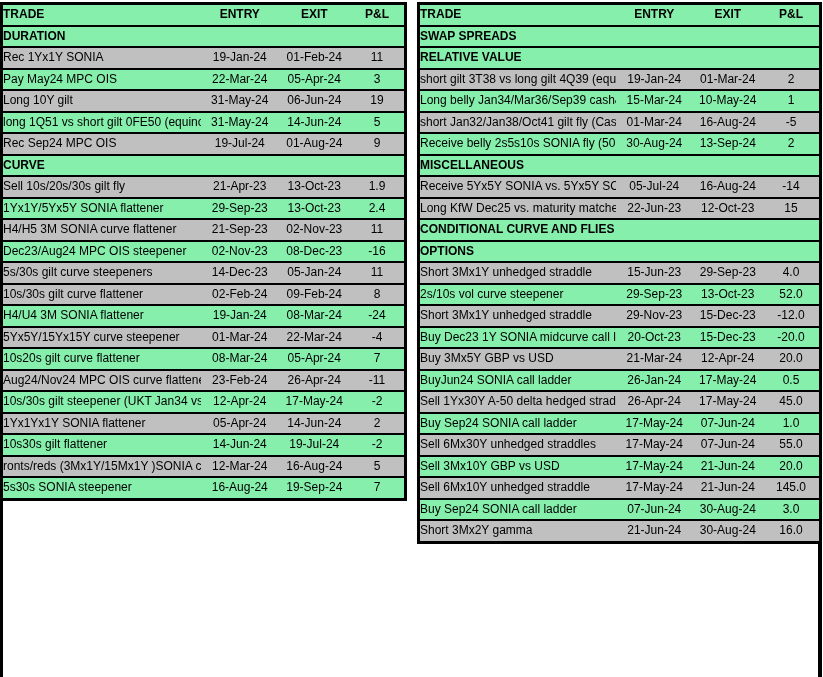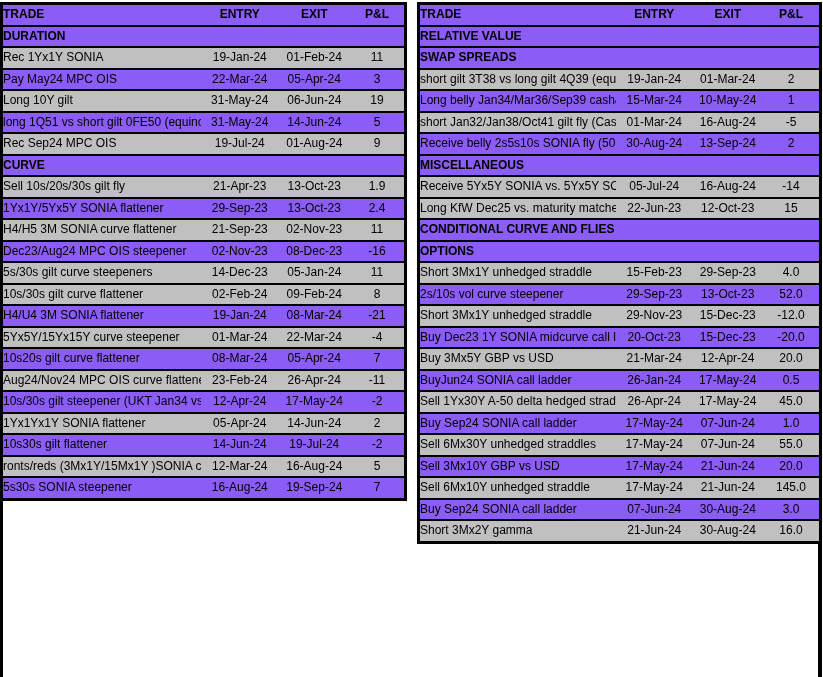--- a/index.html
+++ b/index.html
@@ -31,21 +31,21 @@
     z-index: 1;
   }
   #left-wrap  { left: 0;     width: 407px; }
   #right-wrap { left: 417px; width: 405px; }
 
   table.trades {
     border-collapse: collapse;
     table-layout: fixed;
     width: 100%;
     border: 3px solid #000000;
-    background: #8b5cf6;
+    background: #86efac;
   }
   table.trades td {
     border-top: 2px solid #000000;
     border-bottom: 2px solid #000000;
     height: 19.5px;
     font-size: 12px;
     line-height: 19px;
     white-space: nowrap;
     overflow: hidden;
     padding: 0;
@@ -146,21 +146,21 @@
         <tr class="gray">
           <td class="t">10s/30s gilt curve flattener</td>
           <td class="c">02-Feb-24</td>
           <td class="c">09-Feb-24</td>
           <td class="c">8</td>
         </tr>
         <tr class="">
           <td class="t">H4/U4 3M SONIA flattener</td>
           <td class="c">19-Jan-24</td>
           <td class="c">08-Mar-24</td>
-          <td class="c">-21</td>
+          <td class="c">-24</td>
         </tr>
         <tr class="gray">
           <td class="t">5Yx5Y/15Yx15Y curve steepener</td>
           <td class="c">01-Mar-24</td>
           <td class="c">22-Mar-24</td>
           <td class="c">-4</td>
         </tr>
         <tr class="">
           <td class="t">10s20s gilt curve flattener</td>
           <td class="c">08-Mar-24</td>
@@ -216,24 +216,24 @@
         <col style="width:57px">
     </colgroup>
     <tbody>
         <tr class="hdr">
           <td class="t">TRADE</td>
           <td class="c">ENTRY</td>
           <td class="c">EXIT</td>
           <td class="c">P&amp;L</td>
         </tr>
         <tr class="sec">
+          <td colspan="4" class="t">SWAP SPREADS</td>
+        </tr>
+        <tr class="sec">
           <td colspan="4" class="t">RELATIVE VALUE</td>
-        </tr>
-        <tr class="sec">
-          <td colspan="4" class="t">SWAP SPREADS</td>
         </tr>
         <tr class="gray">
           <td class="t">short gilt 3T38 vs long gilt 4Q39 (equino</td>
           <td class="c">19-Jan-24</td>
           <td class="c">01-Mar-24</td>
           <td class="c">2</td>
         </tr>
         <tr class="">
           <td class="t">Long belly Jan34/Mar36/Sep39 cash&amp;d</td>
           <td class="c">15-Mar-24</td>
@@ -268,21 +268,21 @@
           <td class="c">15</td>
         </tr>
         <tr class="sec">
           <td colspan="4" class="t">CONDITIONAL CURVE AND FLIES</td>
         </tr>
         <tr class="sec">
           <td colspan="4" class="t">OPTIONS</td>
         </tr>
         <tr class="gray">
           <td class="t">Short 3Mx1Y unhedged straddle</td>
-          <td class="c">15-Feb-23</td>
+          <td class="c">15-Jun-23</td>
           <td class="c">29-Sep-23</td>
           <td class="c">4.0</td>
         </tr>
         <tr class="">
           <td class="t">2s/10s vol curve steepener</td>
           <td class="c">29-Sep-23</td>
           <td class="c">13-Oct-23</td>
           <td class="c">52.0</td>
         </tr>
         <tr class="gray">

